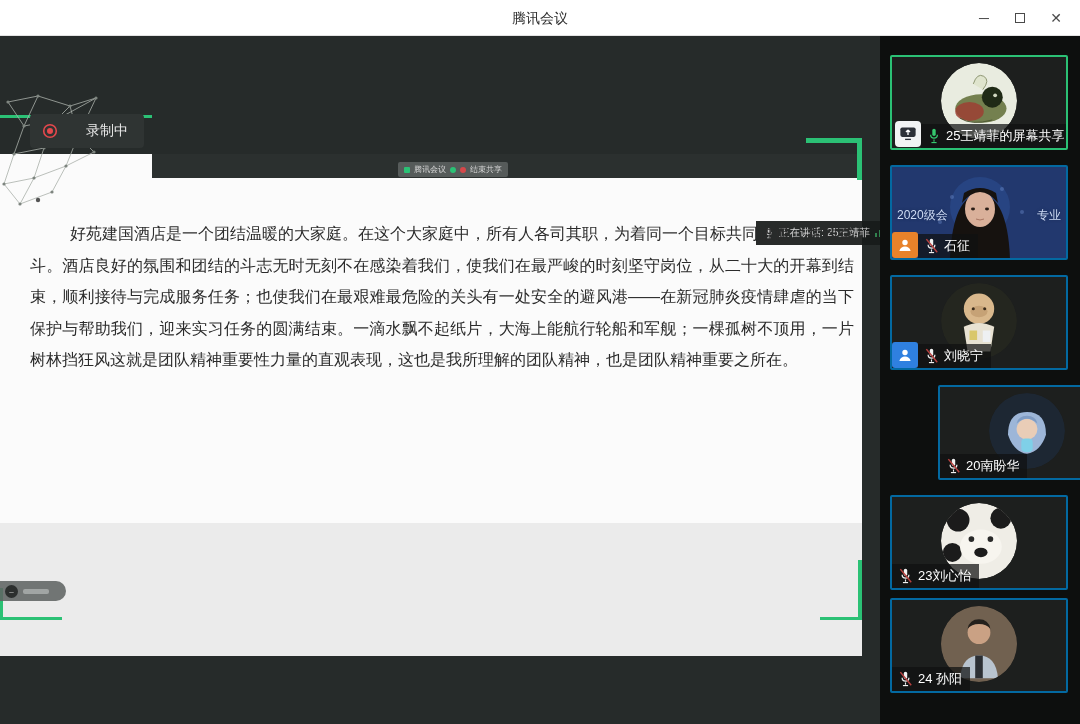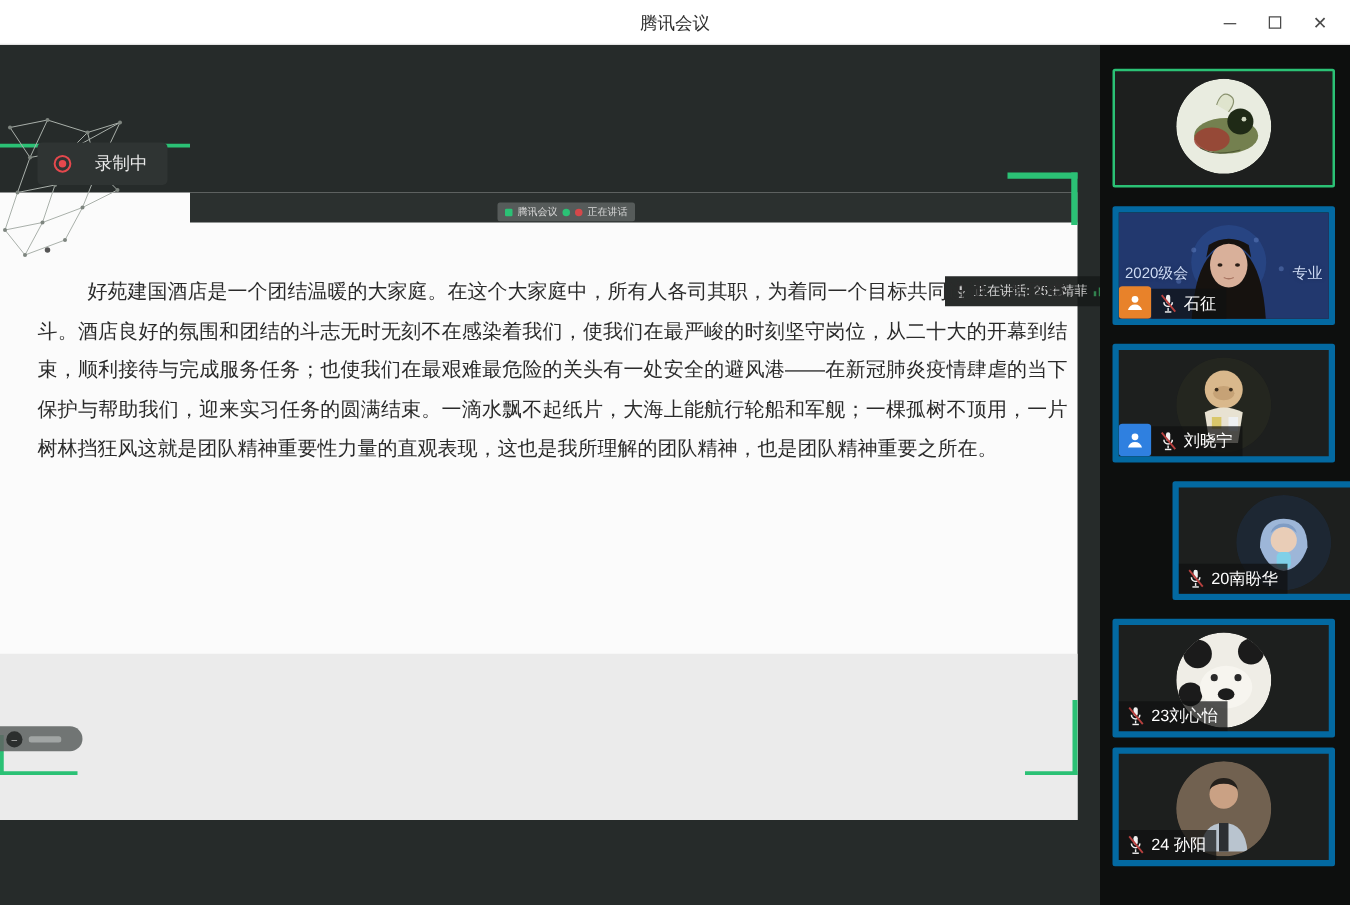--- a/index.html
+++ b/index.html
@@ -12,21 +12,21 @@
   .win-controls{position:absolute;right:6px;top:0;height:36px;display:flex;align-items:center;}
   .win-btn{width:36px;height:36px;display:flex;align-items:center;justify-content:center;font-size:14px;color:#4a4a4a;cursor:default;}
   .win-btn .maxbox{width:10px;height:10px;border:1.4px solid #4a4a4a;display:inline-block;}
 
   
   .canvas{position:absolute;left:0;top:36px;width:880px;height:688px;background:#262b2a;}
   .slide{position:absolute;left:0;top:118px;width:862px;height:502px;background:#fbfbfb;}
   .slide-grayband{position:absolute;left:0;top:487px;width:862px;height:133px;background:#ebebeb;}
   .slide-darkstrip{position:absolute;left:152px;top:118px;width:710px;height:24px;background:#2b302f;}
 
-  .rec-pill{position:absolute;left:30px;top:78px;height:34px;padding:0 16px 0 12px;background:#2f3433;border-radius:4px;display:flex;align-items:center;gap:18px;}
+  .rec-pill{position:absolute;left:30px;top:78px;height:34px;padding:0 16px 0 12px;background:#2f3433;border-radius:4px;display:flex;align-items:center;gap:28px;}
   .rec-pill span{font-size:14px;color:#e9e9e9;}
 
   .share-pill{position:absolute;left:398px;top:126px;height:15px;background:#565b5a;border-radius:2px;display:flex;align-items:center;gap:4px;padding:0 6px;}
   .share-pill .dot{width:6px;height:6px;border-radius:50%;display:inline-block;}
   .share-pill .txt{font-size:8px;color:#d8d8d8;white-space:nowrap;}
 
   .speaker-badge{position:absolute;left:756px;top:157px;height:24px;background:rgba(24,27,26,.93);display:flex;align-items:center;gap:5px;padding:0 8px;margin-top:28px;}
   .speaker-badge .txt{font-size:10.5px;color:#d6d6d6;white-space:nowrap;}
   .vol{display:flex;gap:2px;align-items:flex-end;opacity:.75;}
   .vol i{display:block;width:2px;background:#3aa45f;}
@@ -43,21 +43,21 @@
 
   .float-widget{position:absolute;left:0;top:545px;width:66px;height:20px;background:rgba(96,100,99,.88);border-radius:0 10px 10px 0;display:flex;align-items:center;gap:5px;padding:0 8px 0 5px;}
   .float-widget .c{width:13px;height:13px;border-radius:50%;background:#2c2f2e;color:#cfcfcf;font-size:8px;line-height:13px;text-align:center;}
   .float-widget .m{width:26px;height:5px;background:rgba(210,214,212,.5);border-radius:2px;}
 
   
   .gmark{position:absolute;background:#2bc175;}
 
   
   .sidebar{position:absolute;left:880px;top:36px;width:200px;height:688px;background:#0d0f0e;}
-  .tile{position:absolute;left:10px;width:178px;height:95px;background:#1d1f1e;border:5px solid #0369a1;border-radius:2px;overflow:hidden;}
+  .tile{position:absolute;left:10px;width:178px;height:95px;background:#1d1f1e;border:2px solid #0369a1;border-radius:2px;overflow:hidden;}
   .tile.active{border:2px solid #2bc175;}
   .avatar{position:absolute;left:50%;top:6px;transform:translateX(-50%);width:76px;height:76px;border-radius:50%;overflow:hidden;}
   .video-bg{position:absolute;inset:0;}
   .ov{position:absolute;top:40px;font-size:12px;color:#cfdcf5;text-shadow:0 0 3px #1b2c55;}
   .ov.l{left:5px;} .ov.r{right:5px;}
   .labelrow{position:absolute;left:0;bottom:0;display:flex;align-items:flex-end;gap:0;}
   .corner-badge{width:26px;height:26px;display:flex;align-items:center;justify-content:center;flex:0 0 auto;}
   .corner-badge.orange{background:#e8822a;border-radius:3px;}
   .corner-badge.blue{background:#2f80e0;border-radius:3px;}
   .corner-badge.share{background:#f2f3f4;border-radius:4px;margin:0 0 1px 3px;}
@@ -128,21 +128,21 @@
         <circle cx="8" cy="8" r="3" fill="#e5484d"></circle>
       </svg>
       <span>录制中</span>
     </div>
 
     <div class="share-pill">
       <span class="dot" style="background:#2bc175;border-radius:1px;"></span>
       <span class="txt">腾讯会议</span>
       <span class="dot" style="background:#2bc175;"></span>
       <span class="dot" style="background:#d5484a;"></span>
-      <span class="txt">正在讲话</span>
+      <span class="txt">结束共享</span>
     </div>
 
     <div class="speaker-badge">
       <svg width="10" height="12" viewBox="0 0 24 28">
         <g fill="#cccccc">
             <rect x="9" y="2" width="6" height="12" rx="3"></rect>
             <path d="M5 12a7 7 0 0 0 14 0h-2.2a4.8 4.8 0 0 1-9.6 0z"></path>
             <rect x="11" y="20" width="2" height="4"></rect>
             <rect x="7.5" y="24.5" width="9" height="2"></rect>
           </g>
@@ -172,20 +172,40 @@
         <div class="tile active" style="top: 19px;">
           <div class="avatar"><svg width="76" height="76" viewBox="0 0 80 80">
               <circle cx="40" cy="40" r="40" fill="#e9ece0"></circle>
               <ellipse cx="42" cy="48" rx="27" ry="15" fill="#74804f"></ellipse>
               <ellipse cx="30" cy="51" rx="15" ry="10" fill="#9c3f33" opacity=".85"></ellipse>
               <circle cx="54" cy="36" r="11" fill="#1f2a16"></circle>
               <circle cx="57" cy="34" r="2" fill="#cfd6bf"></circle>
               <path d="M34 22q4-12 11-8t-1 14" fill="#dfe4cd" stroke="#8a926f" stroke-width="1"></path>
               <path d="M20 58q12 8 34 2" stroke="#4c5633" fill="none"></path>
             </svg></div>
+          <div class="labelrow">
+            <span class="corner-badge share">
+              <svg width="18" height="16" viewBox="0 0 24 22">
+                <rect x="1.5" y="2" width="21" height="13" rx="2.5" fill="#2d3138"></rect>
+                <path d="M12 12.5 L12 5.5 M12 5.5 L9.2 8.3 M12 5.5 L14.8 8.3" stroke="#ffffff" stroke-width="1.8" fill="none"></path>
+                <rect x="8" y="17.5" width="8" height="1.8" fill="#2d3138"></rect>
+              </svg>
+            </span>
+            <span class="name-pill">
+              <svg width="14" height="16" viewBox="0 0 24 28">
+                <g fill="#35c96e">
+                  <rect x="9" y="1.5" width="6" height="12.5" rx="3"></rect>
+                  <path d="M5 12a7 7 0 0 0 14 0h-2.2a4.8 4.8 0 0 1-9.6 0z"></path>
+                  <rect x="11" y="20" width="2" height="4"></rect>
+                  <rect x="7.5" y="24.5" width="9" height="2"></rect>
+                </g>
+              </svg>
+              <span class="nm">25王靖菲的屏幕共享</span>
+            </span>
+          </div>
         </div>
         <div class="tile" style="top: 129px;">
           <div class="video-bg"><svg width="176" height="93" viewBox="0 0 176 93" preserveAspectRatio="none">
               <rect width="176" height="93" fill="#22386e"></rect>
               <circle cx="88" cy="40" r="30" fill="#2c4c8f" opacity=".6"></circle>
               <g opacity=".4" fill="#6f8fd0">
                 <circle cx="60" cy="30" r="2"></circle>
                 <circle cx="110" cy="22" r="2"></circle>
                 <circle cx="130" cy="45" r="2"></circle>
                 <circle cx="48" cy="55" r="2"></circle>

